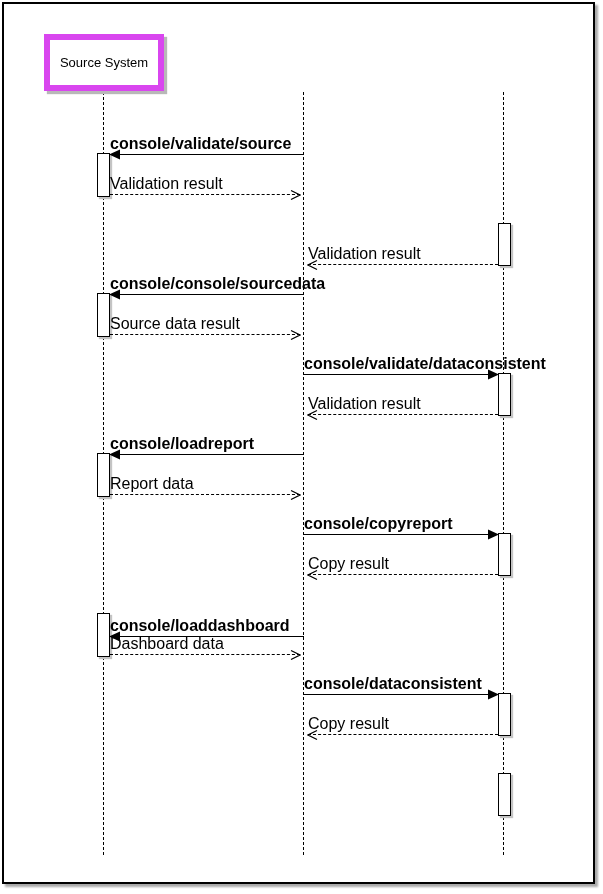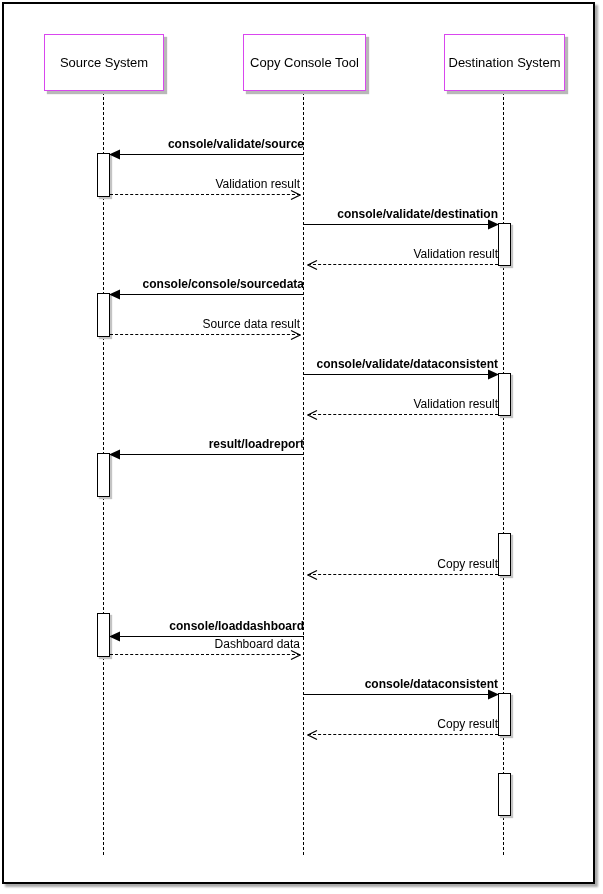--- a/index.html
+++ b/index.html
@@ -19,21 +19,21 @@
     width: 593px; height: 882px;
     border: 2px solid #000;
     box-sizing: border-box;
     background: #ffffff;
     box-shadow: 3px 3px 2px #a9a9a9;
   }
   .participant {
     position: absolute;
     top: 30px; height: 57px;
     background: #ffffff;
-    border: 1px solid #d946ef;
+    border: 6px solid #d946ef;
     box-sizing: border-box;
     box-shadow: 3px 3px 1px #b8b8b8;
     display: flex; align-items: center; justify-content: center;
     font-size: 13px; color: #000;
     z-index: 3;
   }
   .p-source      { left: 40px;  width: 120px; }
   .p-console     { left: 239px; width: 123px; }
   .p-destination { left: 440px; width: 121px; }
   .lifeline {
@@ -53,22 +53,22 @@
     border: 1px solid #000;
     box-sizing: border-box;
     box-shadow: 2px 2px 1px #c4c4c4;
     z-index: 2;
   }
   .act-src { left: 93px;  height: 44px; }
   .act-dst { left: 494px; height: 43px; }
   .msg { position: absolute; z-index: 4; }
   .msg .lbl {
     display: block;
-    text-align: right;
-    font-size: 12px;
+    text-align: left;
+    font-size: 16px;
     line-height: 14px;
     padding-bottom: 3px;
     color: #000;
     white-space: nowrap;
   }
   .msg.req .lbl { font-weight: bold; }
   .msg .line { position: relative; height: 0; }
   .msg.req .line { border-top: 1px solid #000; }
   .msg.ret .line { border-top: 1px dashed #000; }
   .head { position: absolute; top: -6px; }
@@ -84,26 +84,20 @@
 </style>
 </head>
 <body>
 
 <div class="canvas">
   <div class="frame">
 
     <div class="participant p-source">
       <span>Source System</span>
     </div>
-    <div class="participant p-console">
-      <span>Copy Console Tool</span>
-    </div>
-    <div class="participant p-destination">
-      <span>Destination System</span>
-    </div>
 
     <div class="lifeline ll-source"></div>
     <div class="lifeline ll-console"></div>
     <div class="lifeline ll-destination"></div>
 
     <div class="activation act-src" style="top:149px"></div>
     <div class="activation act-src" style="top:289px"></div>
     <div class="activation act-src" style="top:449px"></div>
     <div class="activation act-src" style="top:609px"></div>
 
@@ -124,85 +118,93 @@
 
     <div class="msg ret lane-left-ret" style="top:173px">
       <span class="lbl">Validation result</span>
       <div class="line">
         <svg class="head at-right" width="12" height="12" viewBox="0 0 12 12">
             <path class="open" d="M2,1.5 L11,6 L2,10.5"></path>
           </svg>
       </div>
     </div>
 
-    <div class="msg req lane-right-req" style="top:203px">
-      <span class="lbl">console/validate/destination</span>
+
+    <div class="msg ret lane-right-ret" style="top:243px">
+      <span class="lbl">Validation result</span>
+      <div class="line">
+        <svg class="head at-left" width="12" height="12" viewBox="0 0 12 12">
+            <path class="open" d="M10,1.5 L1,6 L10,10.5"></path>
+          </svg>
+      </div>
+    </div>
+
+    <div class="msg req lane-left-req" style="top:273px">
+      <span class="lbl">console/console/sourcedata</span>
+      <div class="line">
+        <svg class="head at-left" width="11" height="11" viewBox="0 0 11 11">
+            <path class="fill" d="M11,0.5 L0,5.5 L11,10.5 Z"></path>
+          </svg>
+      </div>
+    </div>
+
+    <div class="msg req lane-right-req" style="top:353px">
+      <span class="lbl">console/validate/dataconsistent</span>
       <div class="line">
         <svg class="head at-right" width="11" height="11" viewBox="0 0 11 11">
             <path class="fill" d="M0,0.5 L11,5.5 L0,10.5 Z"></path>
           </svg>
       </div>
     </div>
 
-    <div class="msg ret lane-right-ret" style="top:243px">
+    <div class="msg ret lane-left-ret" style="top:313px">
+      <span class="lbl">Source data result</span>
+      <div class="line">
+        <svg class="head at-right" width="12" height="12" viewBox="0 0 12 12">
+            <path class="open" d="M2,1.5 L11,6 L2,10.5"></path>
+          </svg>
+      </div>
+    </div>
+
+    <div class="msg ret lane-right-ret" style="top:393px">
       <span class="lbl">Validation result</span>
       <div class="line">
         <svg class="head at-left" width="12" height="12" viewBox="0 0 12 12">
             <path class="open" d="M10,1.5 L1,6 L10,10.5"></path>
           </svg>
       </div>
     </div>
 
-    <div class="msg req lane-left-req" style="top:273px">
-      <span class="lbl">console/console/sourcedata</span>
-      <div class="line">
-        <svg class="head at-left" width="11" height="11" viewBox="0 0 11 11">
-            <path class="fill" d="M11,0.5 L0,5.5 L11,10.5 Z"></path>
-          </svg>
-      </div>
-    </div>
-
-    <div class="msg req lane-right-req" style="top:353px">
-      <span class="lbl">console/validate/dataconsistent</span>
+    <div class="msg req lane-left-req" style="top:433px">
+      <span class="lbl">console/loadreport</span>
+      <div class="line">
+        <svg class="head at-left" width="11" height="11" viewBox="0 0 11 11">
+            <path class="fill" d="M11,0.5 L0,5.5 L11,10.5 Z"></path>
+          </svg>
+      </div>
+    </div>
+
+    <div class="msg ret lane-left-ret" style="top:473px">
+      <span class="lbl">Report data</span>
+      <div class="line">
+        <svg class="head at-right" width="12" height="12" viewBox="0 0 12 12">
+            <path class="open" d="M2,1.5 L11,6 L2,10.5"></path>
+          </svg>
+      </div>
+    </div>
+
+    <div class="msg req lane-right-req" style="top:513px">
+      <span class="lbl">console/copyreport</span>
       <div class="line">
         <svg class="head at-right" width="11" height="11" viewBox="0 0 11 11">
             <path class="fill" d="M0,0.5 L11,5.5 L0,10.5 Z"></path>
           </svg>
       </div>
     </div>
 
-    <div class="msg ret lane-left-ret" style="top:313px">
-      <span class="lbl">Source data result</span>
-      <div class="line">
-        <svg class="head at-right" width="12" height="12" viewBox="0 0 12 12">
-            <path class="open" d="M2,1.5 L11,6 L2,10.5"></path>
-          </svg>
-      </div>
-    </div>
-
-    <div class="msg ret lane-right-ret" style="top:393px">
-      <span class="lbl">Validation result</span>
-      <div class="line">
-        <svg class="head at-left" width="12" height="12" viewBox="0 0 12 12">
-            <path class="open" d="M10,1.5 L1,6 L10,10.5"></path>
-          </svg>
-      </div>
-    </div>
-
-    <div class="msg req lane-left-req" style="top:433px">
-      <span class="lbl">result/loadreport</span>
-      <div class="line">
-        <svg class="head at-left" width="11" height="11" viewBox="0 0 11 11">
-            <path class="fill" d="M11,0.5 L0,5.5 L11,10.5 Z"></path>
-          </svg>
-      </div>
-    </div>
-
-
-
     <div class="msg ret lane-right-ret" style="top:553px">
       <span class="lbl">Copy result</span>
       <div class="line">
         <svg class="head at-left" width="12" height="12" viewBox="0 0 12 12">
             <path class="open" d="M10,1.5 L1,6 L10,10.5"></path>
           </svg>
       </div>
     </div>
 
     <div class="msg req lane-left-req" style="top:615px">

